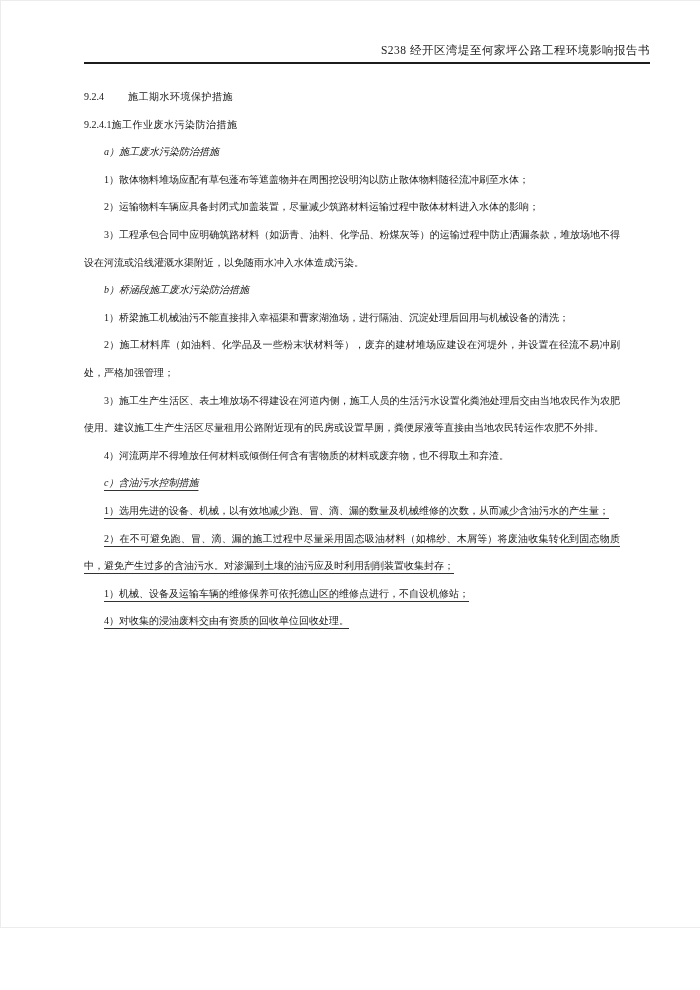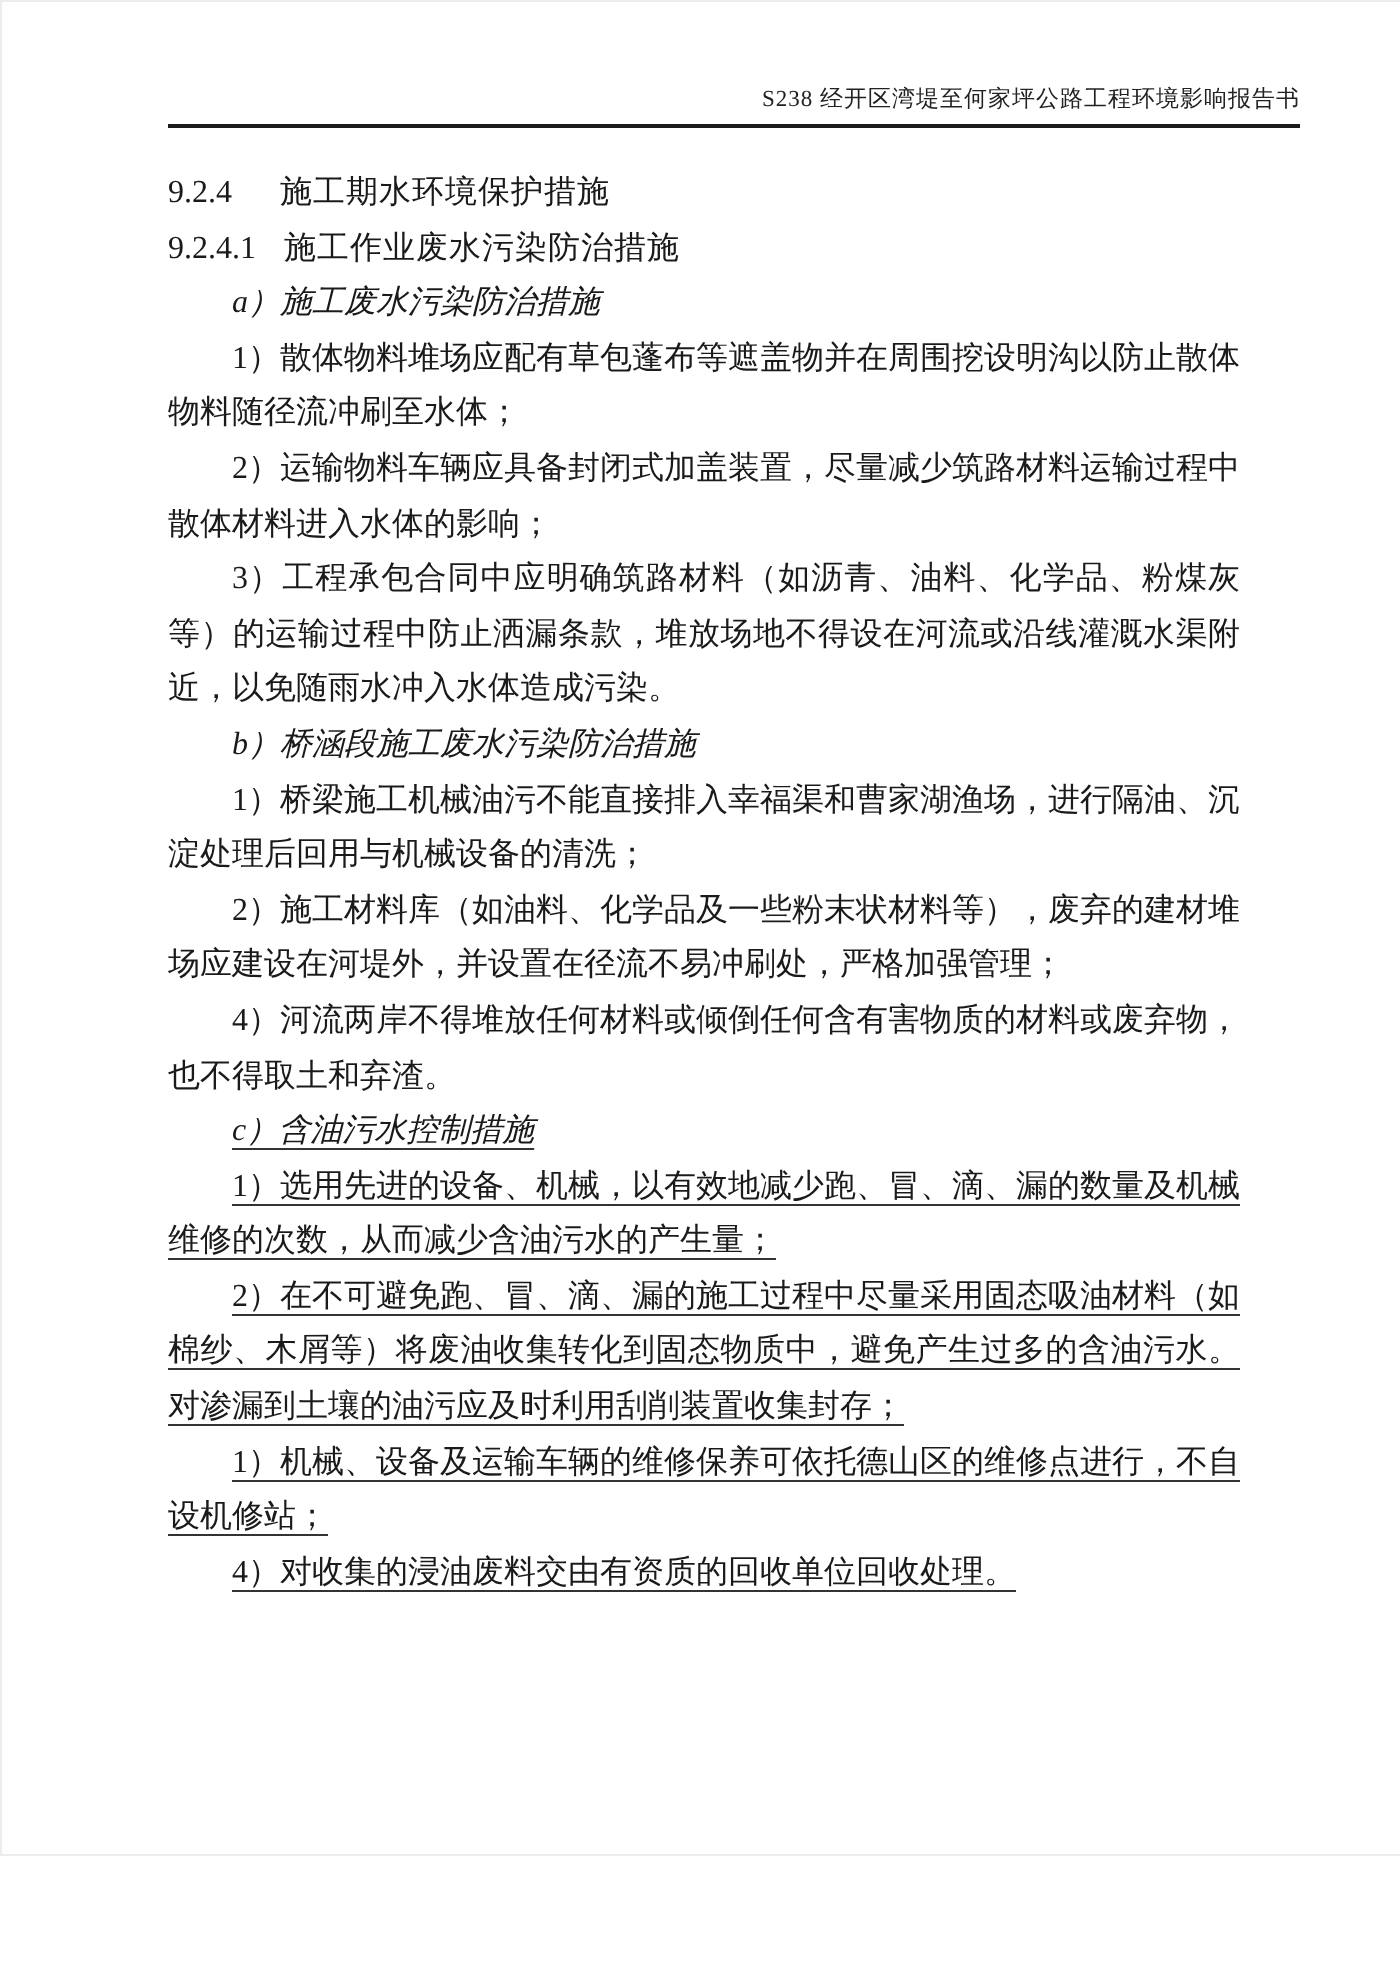--- a/index.html
+++ b/index.html
@@ -30,29 +30,29 @@
     right: 80px;
     top: 62px;
     height: 2px;
     background: #1c1c1c;
   }
   .content {
     position: absolute;
     left: 84px;
     top: 83px;
     width: 536px;
-    font-size: 16px;
+    font-size: 10px;
     line-height: 27.6px;
     text-align: justify;
     text-align-last: left;
   }
   p.para { margin: 0; padding: 0; }
   p.h1, p.h2 { text-align: left; letter-spacing: 0.5px; }
   p.h1 .num { margin-right: 24px; letter-spacing: 0; }
-  p.h2 .num { margin-right: 14px; letter-spacing: 0; }
+  p.h2 .num { letter-spacing: 0; }
   p.label { text-indent: 2em; font-style: italic; }
   p.item  { text-indent: 2em; }
   p.underline {
     text-decoration: underline;
     text-underline-offset: 4px;
     text-decoration-thickness: 1px;
     text-decoration-color: #333;
   }
   .footer-page {
     position: absolute;
@@ -75,20 +75,21 @@
   <div class="content">
       <p class="para h1"><span class="num">9.2.4</span><span>施工期水环境保护措施</span></p>
       <p class="para h2"><span class="num">9.2.4.1</span><span>施工作业废水污染防治措施</span></p>
       <p class="para label">a）施工废水污染防治措施</p>
       <p class="para item">1）散体物料堆场应配有草包蓬布等遮盖物并在周围挖设明沟以防止散体物料随径流冲刷至水体；</p>
       <p class="para item">2）运输物料车辆应具备封闭式加盖装置，尽量减少筑路材料运输过程中散体材料进入水体的影响；</p>
       <p class="para item">3）工程承包合同中应明确筑路材料（如沥青、油料、化学品、粉煤灰等）的运输过程中防止洒漏条款，堆放场地不得设在河流或沿线灌溉水渠附近，以免随雨水冲入水体造成污染。</p>
       <p class="para label">b）桥涵段施工废水污染防治措施</p>
       <p class="para item">1）桥梁施工机械油污不能直接排入幸福渠和曹家湖渔场，进行隔油、沉淀处理后回用与机械设备的清洗；</p>
       <p class="para item">2）施工材料库（如油料、化学品及一些粉末状材料等），废弃的建材堆场应建设在河堤外，并设置在径流不易冲刷处，严格加强管理；</p>
+      <p class="para item">3）施工生产生活区、表土堆放场不得建设在河道内侧，施工人员的生活污水设置化粪池处理后交由当地农民作为农肥使用。建议施工生产生活区尽量租用公路附近现有的民房或设置旱厕，粪便尿液等直接由当地农民转运作农肥不外排。</p>
       <p class="para item">4）河流两岸不得堆放任何材料或倾倒任何含有害物质的材料或废弃物，也不得取土和弃渣。</p>
       <p class="para label underline">c）含油污水控制措施</p>
       <p class="para item underline">1）选用先进的设备、机械，以有效地减少跑、冒、滴、漏的数量及机械维修的次数，从而减少含油污水的产生量；</p>
       <p class="para item underline">2）在不可避免跑、冒、滴、漏的施工过程中尽量采用固态吸油材料（如棉纱、木屑等）将废油收集转化到固态物质中，避免产生过多的含油污水。对渗漏到土壤的油污应及时利用刮削装置收集封存；</p>
       <p class="para item underline">1）机械、设备及运输车辆的维修保养可依托德山区的维修点进行，不自设机修站；</p>
       <p class="para item underline">4）对收集的浸油废料交由有资质的回收单位回收处理。</p>
     </div>
 
   <div class="footer-page">128</div>
 </div>

